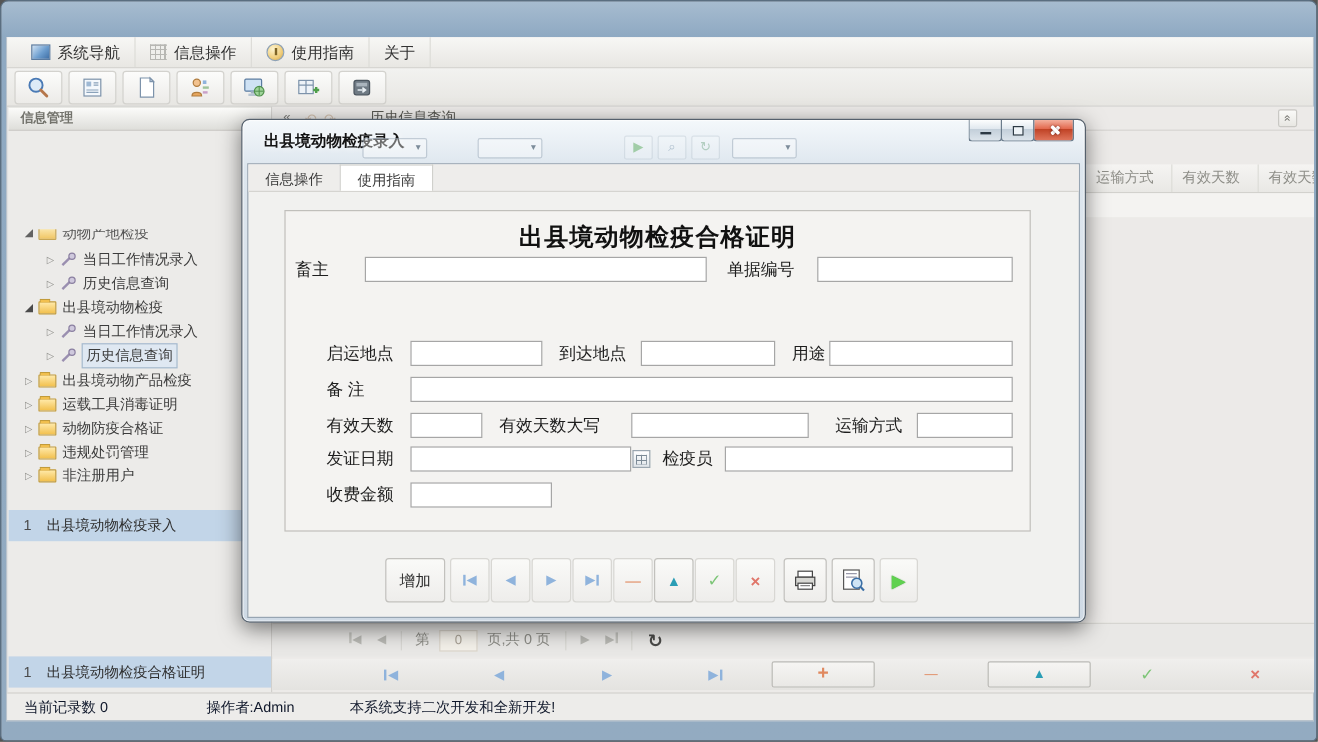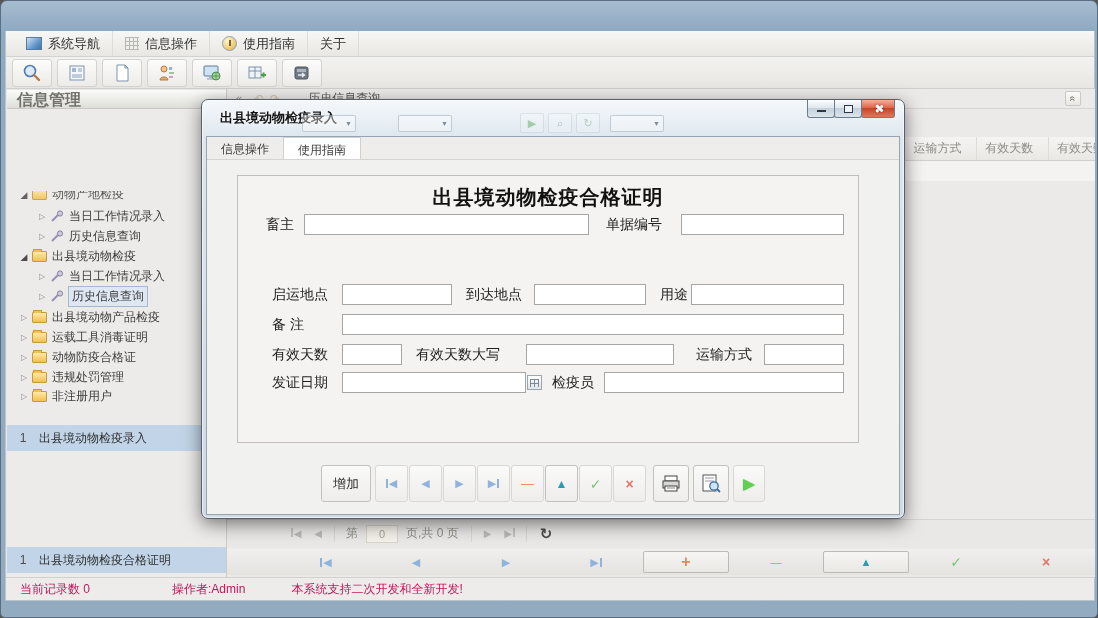--- a/index.html
+++ b/index.html
@@ -58,21 +58,21 @@
     background:linear-gradient(#f2f2f0,#e7e6e2); border-bottom:1px solid #d0cfcb;
     display:flex; align-items:center; gap:5px; padding-left:6px; }
   .tbtn { width:40px; height:28px; border:1px solid #d3d2ce; border-radius:3px;
     background:linear-gradient(#fcfcfb,#ecebe8); display:flex; align-items:center; justify-content:center; }
 
   
   .sidebar { position:absolute; left:6px; top:88px; width:220px; height:488px;
     background:#ecebe9; border-right:1px solid #cbcac6; overflow:hidden; }
   .shead { position:absolute; left:0; width:219px; height:20px;
     background:linear-gradient(#fbfbf9,#dededa); border-top:1px solid #e8e8e4; border-bottom:1px solid #c9c8c4;
-    font-size:16px; font-weight:bold; color:#73736c; line-height:19px; padding-left:10px; }
+    font-size:11px; font-weight:bold; color:#73736c; line-height:19px; padding-left:10px; }
   .trow { position:absolute; left:0; width:219px; height:19px; display:flex; align-items:center;
     font-size:12px; color:#3c3c3c; cursor:default; }
   .trow .exp { width:10px; font-size:8px; color:#8f8f8b; margin-left:12px; text-align:center; }
   .trow .exp.open { color:#4a4a4a; font-size:9px; }
   .trow.leaf .exp { margin-left:30px; }
   .folder-ic { width:15px; height:11px; background:linear-gradient(#ffe9a8,#f2c04e); border:1px solid #c29b3a;
     border-radius:1px; position:relative; margin:0 5px 0 3px; flex:none; }
   .folder-ic::before { content:""; position:absolute; left:0; top:-3px; width:7px; height:2px;
     background:#f2c04e; border:1px solid #c29b3a; border-bottom:none; border-radius:1px 1px 0 0; }
   .tool-ic { width:14px; height:13px; margin:0 5px 0 3px; flex:none; }
@@ -115,21 +115,21 @@
   .wbar-btn { width:86px; height:22px; display:flex; align-items:center; justify-content:center;
     font-size:11px; border-radius:2px; }
   .wbar-btn.boxed { border:1px solid #bcbbb7; background:linear-gradient(#f6f5f3,#e9e8e5); }
   .c-blue { color:#8fb3dc; } .c-orange { color:#e0895f; } .c-teal { color:#2a9db5; }
   .c-green { color:#7cc576; } .c-red { color:#e0766a; }
   .barL { display:inline-block; width:2px; height:9px; background:#8fb3dc; margin-right:1px; }
   .barR { display:inline-block; width:2px; height:9px; background:#8fb3dc; margin-left:1px; }
 
   
   .statusbar { position:absolute; left:5px; top:576px; width:1088px; height:23px; background:#edecea;
-    border-top:1px solid #d2d1cd; font-size:12px; color:#be185d; display:flex; align-items:center; }
+    border-top:1px solid #d2d1cd; font-size:12px; color:#0f172a; display:flex; align-items:center; }
   .statusbar span { margin-left:14px; }
   .statusbar .op { margin-left:82px; } .statusbar .note { margin-left:46px; }
 
   
   .dlg { position:absolute; left:200px; top:98px; width:704px; height:420px; z-index:20;
     border:1px solid #55606c; border-radius:7px;
     background:linear-gradient(#f4f8fb,#dde6ee 40px,#cfdae5);
     box-shadow:0 5px 18px rgba(0,0,0,.5), inset 0 0 0 1px rgba(255,255,255,.6); }
   .dlg-title { position:absolute; left:0; top:0; width:100%; height:36px; }
   .dlg-title .txt { position:absolute; left:18px; top:9px; font-size:13px; font-weight:bold; color:#141414;
@@ -453,21 +453,21 @@
     <div class="dlg-inner">
       <div class="dlg-tabs">
         <div class="dtab">信息操作</div>
         <div class="dtab on">使用指南</div>
       </div>
 
       <div class="gbox">
         <div class="ftitle">出县境动物检疫合格证明</div>
 
         <div class="frow" style="top:38px">
-          <span class="flabel" style="left:28px">畜主</span>
+          <span class="flabel" style="left:8px">畜主</span>
           <input class="fin" style="left: 66px; width: 285px;" value="">
           <span class="flabel" style="left:368px">单据编号</span>
           <input class="fin" style="left: 443px; width: 163px;" value="">
         </div>
 
 
         <div class="frow" style="top:108px">
           <span class="flabel" style="left:34px">启运地点</span>
           <input class="fin" style="left: 104px; width: 110px;" value="">
           <span class="flabel" style="left:228px">到达地点</span>
@@ -491,20 +491,24 @@
         </div>
 
         <div class="frow" style="top:196px">
           <span class="flabel" style="left:34px">发证日期</span>
           <input class="fin" style="left: 104px; width: 184px;" value="">
           <span class="cal-btn" style="left:289px"></span>
           <span class="flabel" style="left:314px">检疫员</span>
           <input class="fin" style="left: 366px; width: 240px;" value="">
         </div>
 
+        <div class="frow" style="top:226px">
+          <span class="flabel" style="left:34px">收费金额</span>
+          <input class="fin" style="left: 104px; width: 118px;" value="">
+        </div>
       </div>
 
       <div class="dlg-toolbar">
         <div class="dtb strong" style="left:114px;width:50px">增加</div>
         <div class="dtb" style="left:168px;width:33px">
             <span class="barL"></span>
             <span class="c-blue" style="font-size:11px">◀</span>
           </div>
         <div class="dtb" style="left:202px;width:33px">
             <span class="c-blue" style="font-size:11px">◀</span>

